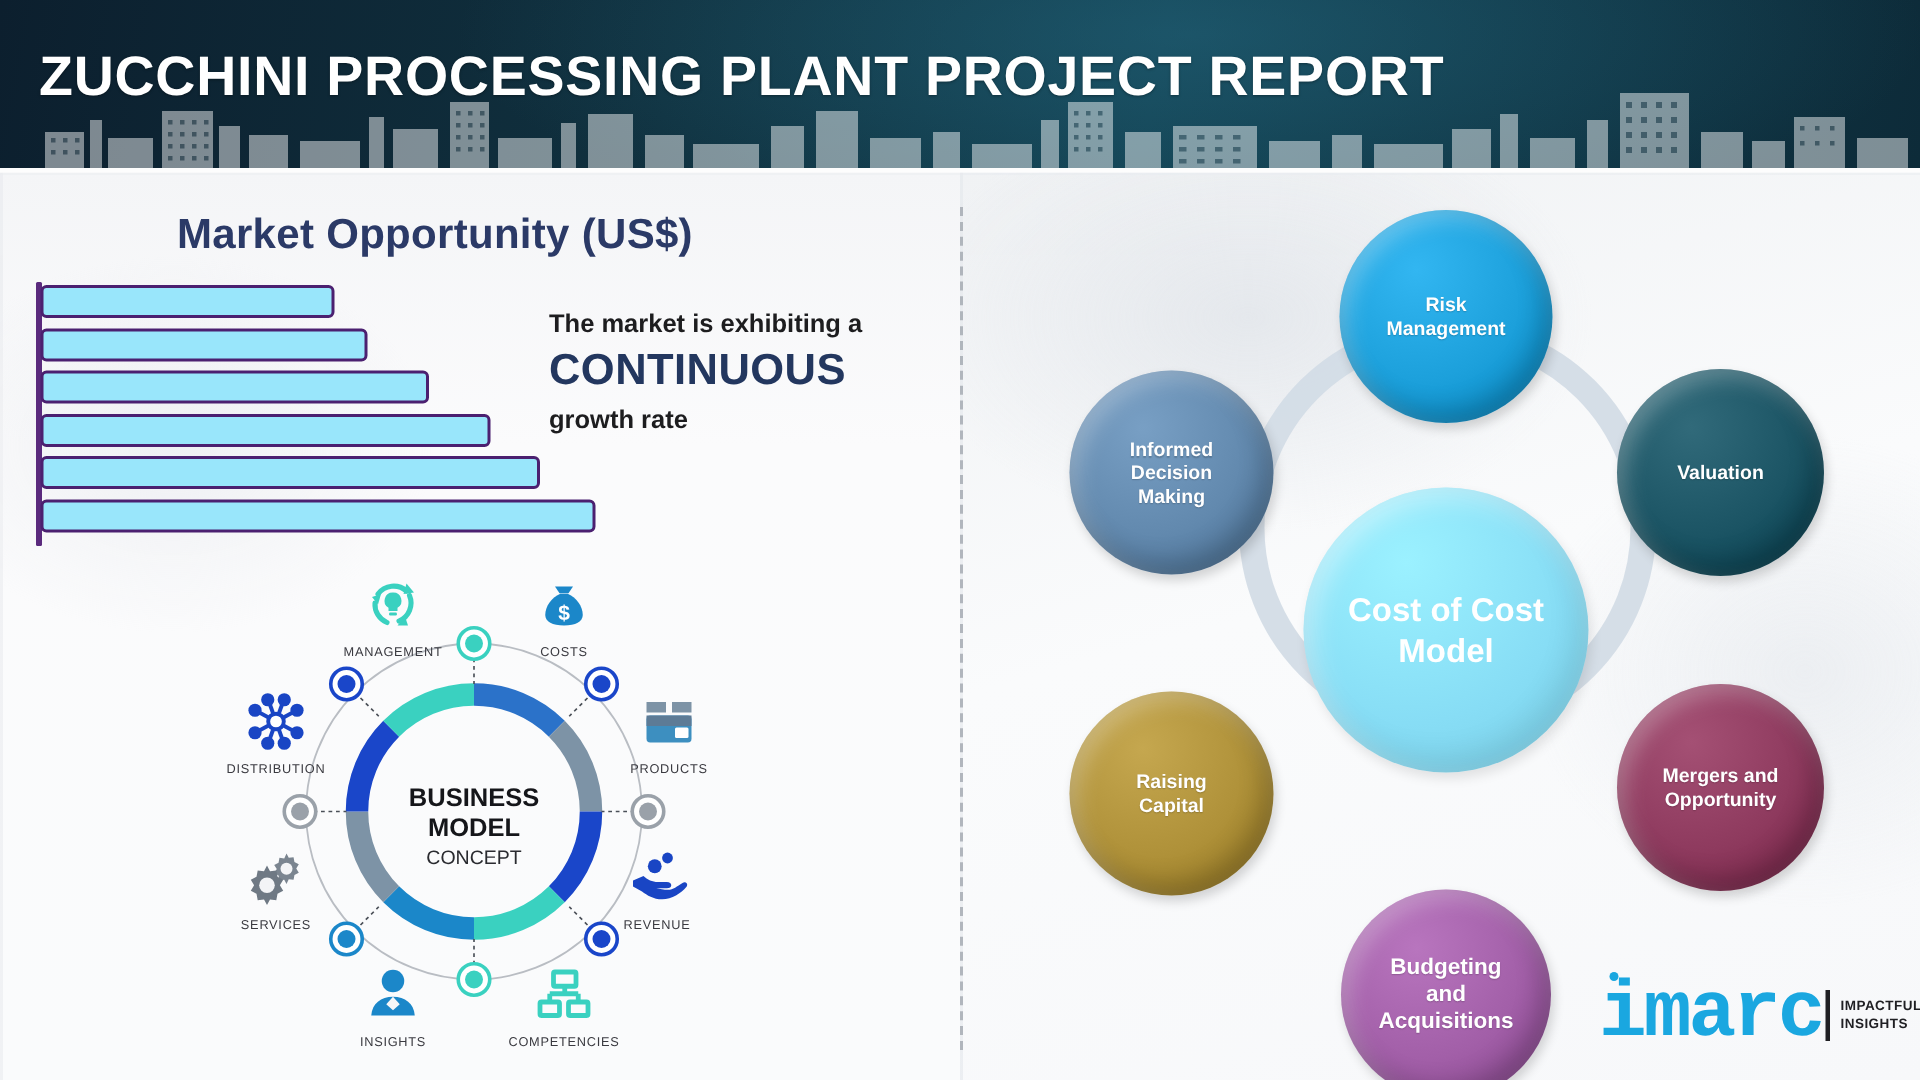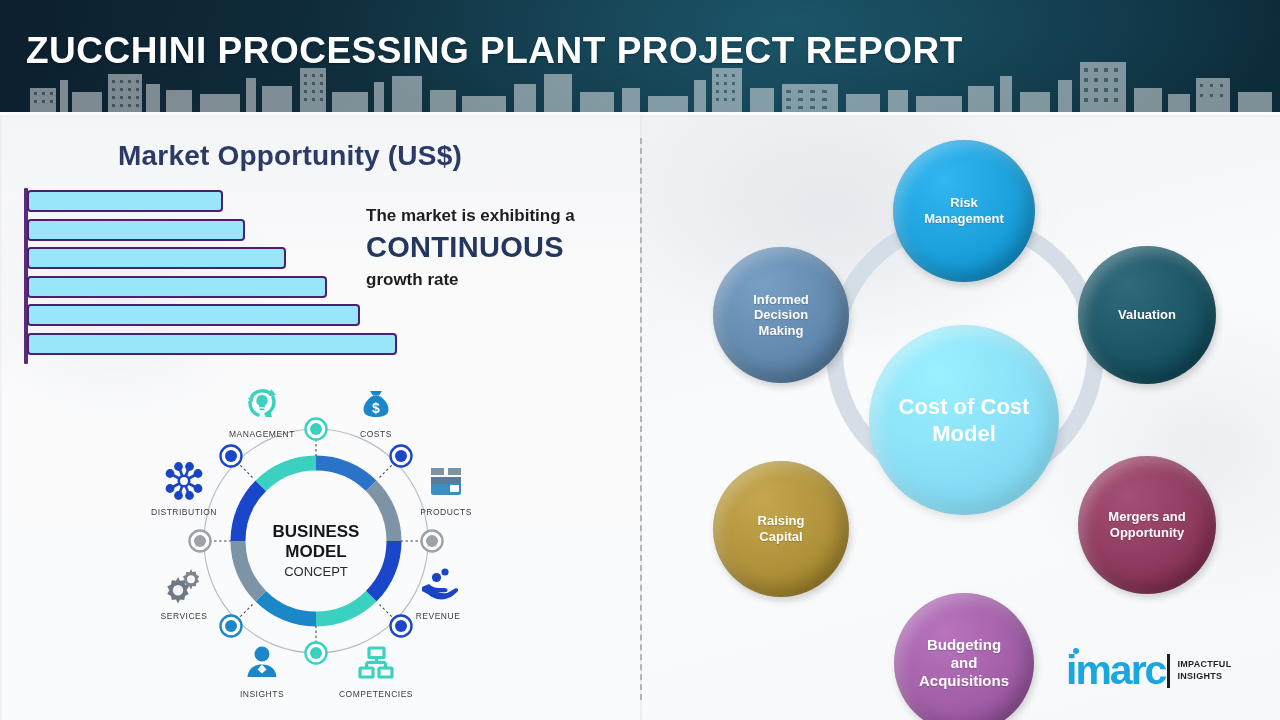--- a/index.html
+++ b/index.html
@@ -108,22 +108,22 @@
   .node span{display:block;padding:0 6px;text-shadow:0 1px 1px rgba(0,0,0,.2);}
   .node-center{
     position:absolute;left:869px;top:325px;width:190px;height:190px;border-radius:50%;
     display:flex;align-items:center;justify-content:center;text-align:center;
     color:#ffffff;font-size:22px;font-weight:bold;line-height:1.25;
     box-shadow:inset -7px -9px 20px rgba(0,0,0,.10), inset 6px 7px 18px rgba(255,255,255,.45), 2px 4px 8px rgba(0,0,0,.10);
   }
 
   .logo{position:absolute;left:1066px;top:650px;display:flex;align-items:center;}
   .logo-mark{
-    font-size:41px;font-weight:bold;color:#1aa7e0;letter-spacing:-2px;
-    font-family:Liberation Sans, sans-serif;line-height:1;
+    font-size:53px;font-weight:bold;color:#1aa7e0;letter-spacing:-2px;
+    font-family:Liberation Mono, monospace;line-height:1;
   }
   .logo-bar{width:3px;height:34px;background:#1f1f23;margin:0 7px 0 2px;}
   .logo-tag{font-size:9px;font-weight:bold;color:#1f1f23;line-height:1.25;letter-spacing:.3px;}
 </style>
 </head>
 <body>
 
 <div class="slide">
 
   <div class="header">

